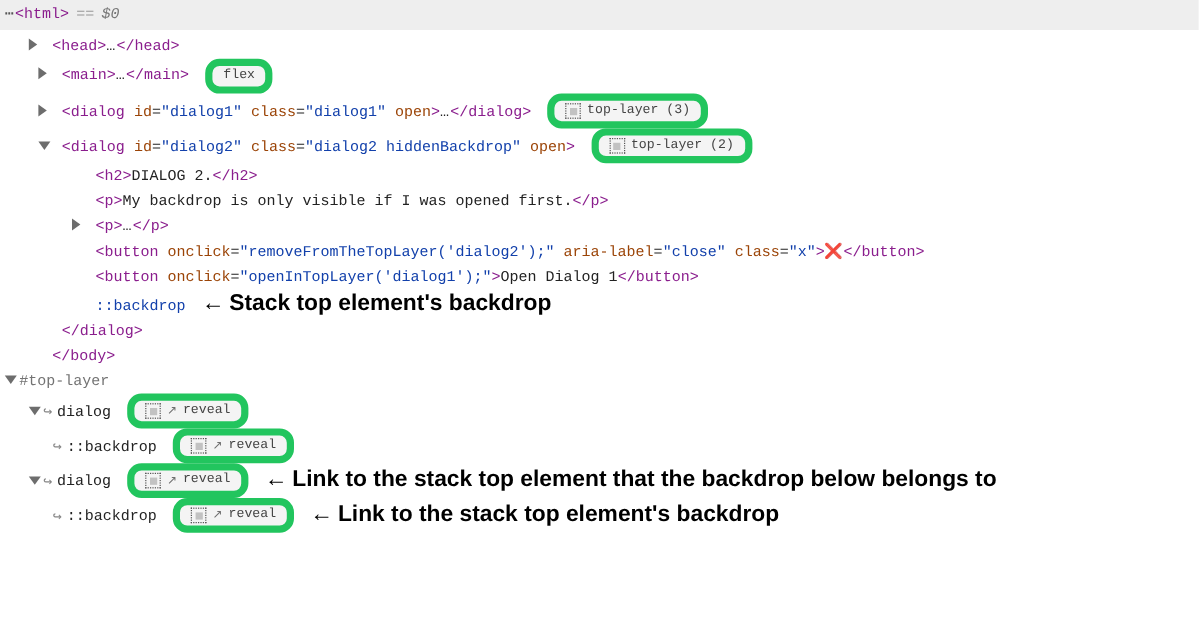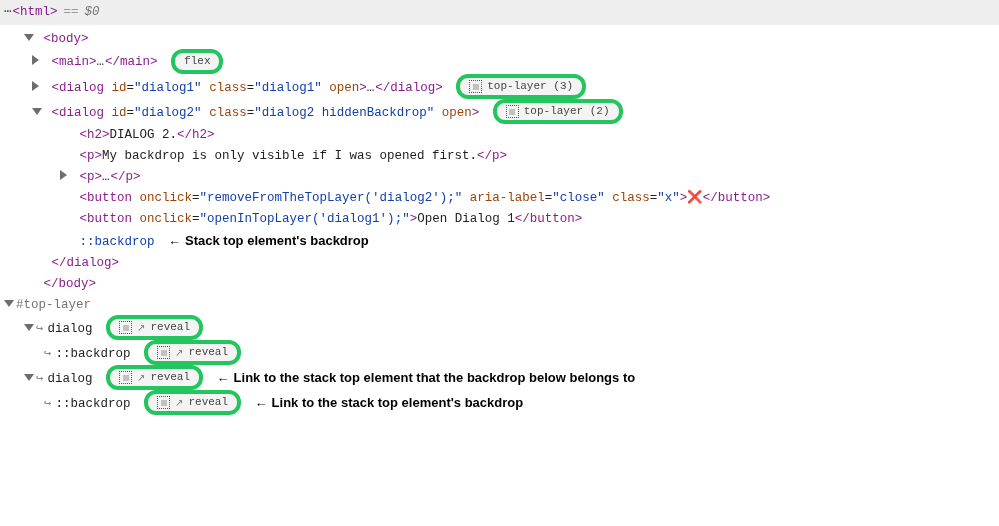--- a/index.html
+++ b/index.html
@@ -13,51 +13,51 @@
 .spacer{display:inline-block;width:12px}
 .tag-punct{color:#8a1d8d}
 .tag-name{color:#8a1d8d}
 .attr-name{color:#9b4407}
 .attr-val{color:#1240ab}
 .text-black{color:#222}
 .ellips{letter-spacing:1px}
 .pseudo{color:#1240ab}
 .comment-eq{color:#999;margin-left:6px}
 .dollar0{font-style:italic;color:#777;margin-left:6px}
-.pill{display:inline-flex;align-items:center;gap:5px;background:#f4f4f4;border:4px solid #22c55e;border-radius:12px;padding:0 9px;height:17px;font-size:11px;color:#444;font-family:inherit;margin-left:6px;position:relative;top:-1px}
+.pill{display:inline-flex;align-items:center;gap:5px;background:#f4f4f4;border:6px solid #22c55e;border-radius:12px;padding:0 9px;height:17px;font-size:11px;color:#444;font-family:inherit;margin-left:6px;position:relative;top:-1px}
 .pill .dotsq{width:11px;height:11px;border:1px dotted #555;display:inline-flex;align-items:center;justify-content:center;font-size:8px;line-height:0}
 .pill .dotsq::after{content:"";width:6px;height:6px;background:#777;opacity:.4}
 .pill-arrow{font-family:sans-serif;font-size:10px;opacity:.75}
 .cross{color:#c80000;font-weight:bold}
-.annot{font-family:-apple-system,BlinkMacSystemFont,"Segoe UI",Arial,sans-serif;font-weight:700;font-size:13px;color:#000;margin-left:6px}
+.annot{font-family:-apple-system,BlinkMacSystemFont,"Segoe UI",Arial,sans-serif;font-weight:700;font-size:19px;color:#000;margin-left:6px}
 .annot .arrow{font-weight:400;margin-right:4px}
 .wrap-arrow{color:#888;margin-right:4px}
 .d0{padding-left:4px}
 .d1{padding-left:24px}
 .d2{padding-left:32px}
 .d3{padding-left:60px}
 .tl-root{color:#737373}
 </style>
 </head>
 <body>
 
 <div class="header-bar">
   <span class="ellips">⋯</span>
   <span class="tag-punct">&lt;html&gt;</span>
   <span class="comment-eq">==</span>
   <span class="dollar0">$0</span>
 </div>
 
 <div class="tree">
 
+  <div class="row d1">
+    <span class="toggle right"></span>
+    <span class="tag-punct">&lt;head&gt;</span><span class="text-black ellips">…</span><span class="tag-punct">&lt;/head&gt;</span>
+  </div>
 
-  <div class="row d1">
-    <span class="toggle down"></span>
-    <span class="tag-punct">&lt;body&gt;</span>
-  </div>
 
   <div class="row d2">
     <span class="toggle right"></span>
     <span class="tag-punct">&lt;main&gt;</span><span class="text-black ellips">…</span><span class="tag-punct">&lt;/main&gt;</span>
     <span class="pill">
         <span>flex</span>
       </span>
   </div>
 
   <div class="row d2">

